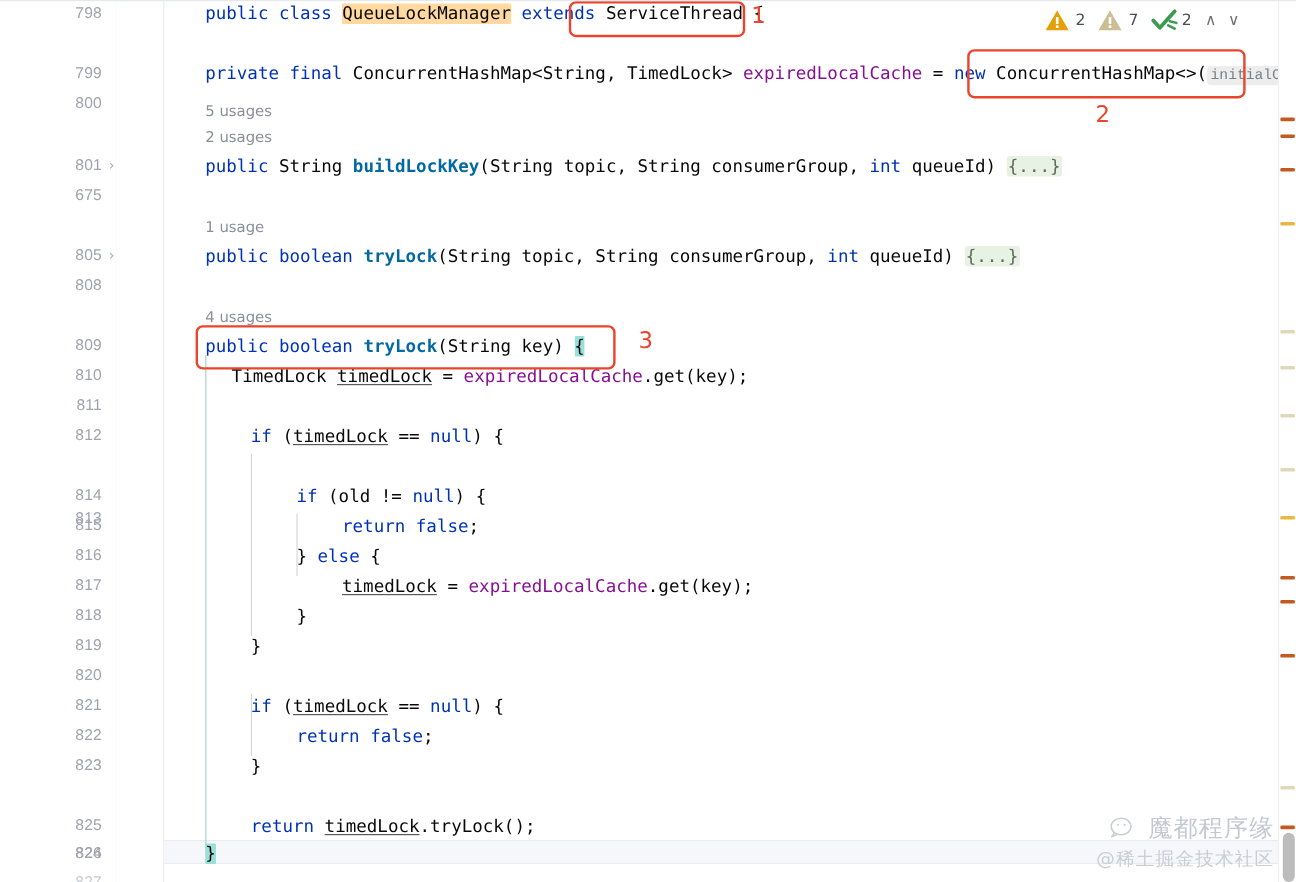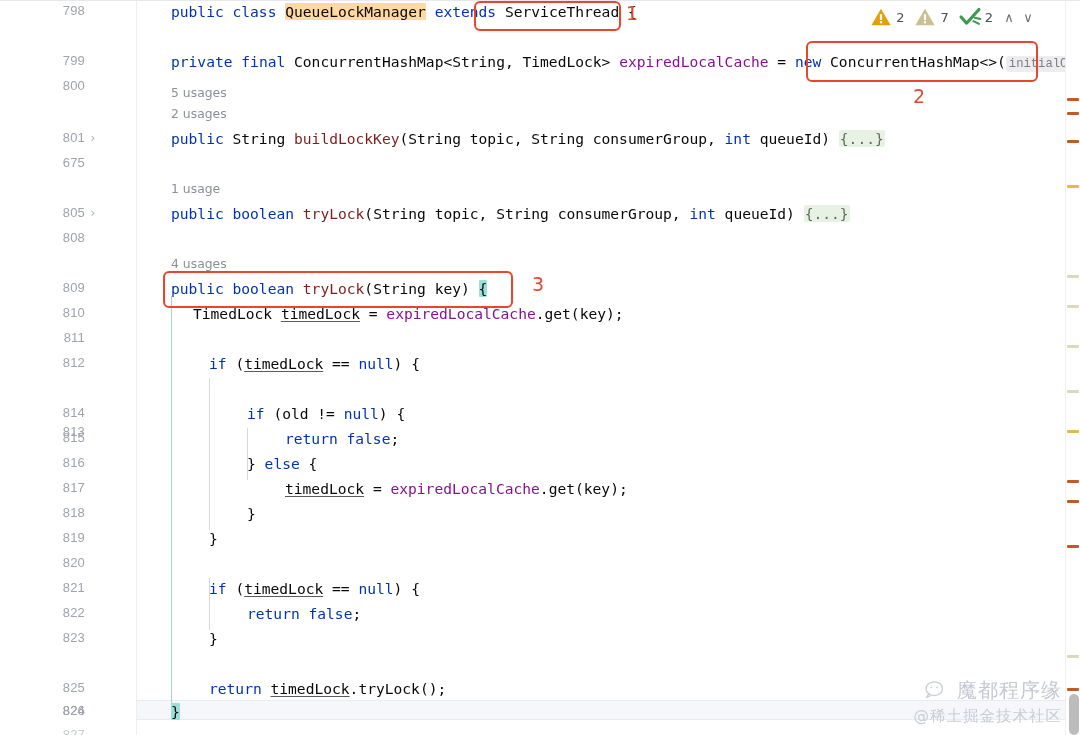--- a/index.html
+++ b/index.html
@@ -69,21 +69,21 @@
     position:absolute;left:0;
     white-space:pre;
     font-family:"DejaVu Sans",sans-serif;
     font-size:12.4px;line-height:14px;
     color:#8B8F98;
   }
 
   
   .kw{color:#0033B3;}
   .fld{color:#871094;}
-  .mth{color:#7f1d1d;}
+  .mth{color:#0369a1;font-weight:bold;}
   .txt{color:#080808;}
   .fold{
     background:#E8F2E4;color:#5E6B5C;
     border-radius:2px;padding:0 1px;
   }
   .ident-hl{
     background:#FFD9A0;border-radius:1px;
   }
   .brace-hl{
     background:#9BE0D8;border-radius:1px;

